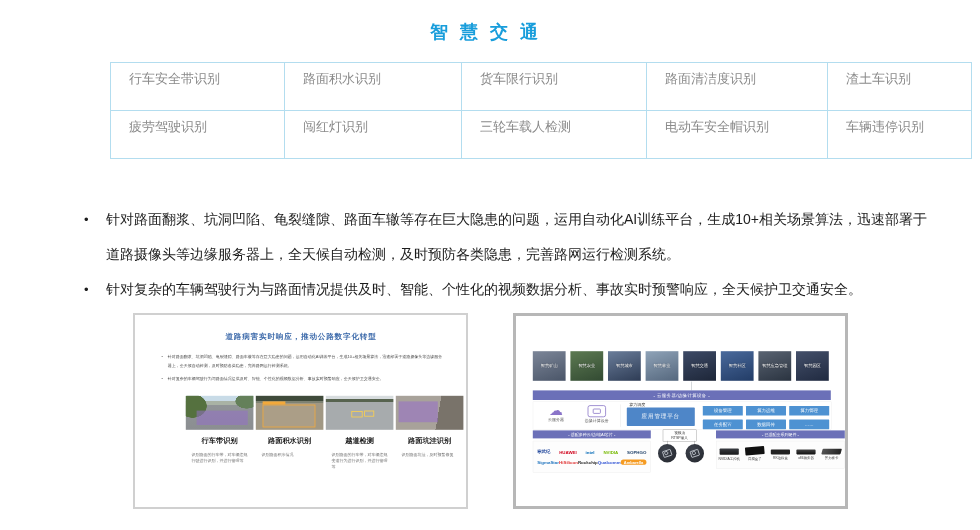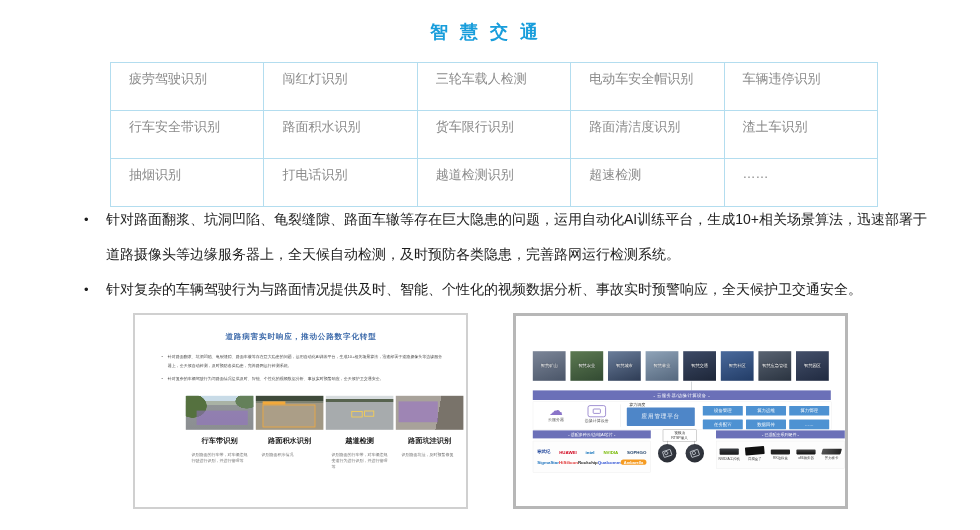--- a/index.html
+++ b/index.html
@@ -127,39 +127,32 @@
   .dev-label { font-size:8.5px; color:#444; }
 </style>
 </head>
 <body>
 
 <div class="slide-title">智慧交通</div>
 
 <table class="feature-table">
   <tbody>
       <tr>
-    <td>疲劳驾驶识别</td>
-    <td>闯红灯识别</td>
-    <td>三轮车载人检测</td>
-    <td>电动车安全帽识别</td>
-    <td>车辆违停识别</td>
-  </tr>
-  <tr>
     <td class="c0">行车安全带识别</td>
     <td class="c1">路面积水识别</td>
     <td class="c2">货车限行识别</td>
     <td class="c3">路面清洁度识别</td>
     <td class="c4">渣土车识别</td>
   </tr>
   <tr>
-    <td>抽烟识别</td>
-    <td>打电话识别</td>
-    <td>越道检测识别</td>
-    <td>超速检测</td>
-    <td>……</td>
+    <td>疲劳驾驶识别</td>
+    <td>闯红灯识别</td>
+    <td>三轮车载人检测</td>
+    <td>电动车安全帽识别</td>
+    <td>车辆违停识别</td>
   </tr>
 </tbody>
   </table>
 
 <div class="bullets">
   <div class="bullet">针对路面翻浆、坑洞凹陷、龟裂缝隙、路面车辙等存在巨大隐患的问题，运用自动化AI训练平台，生成10+相关场景算法，迅速部署于道路摄像头等边缘服务器上，全天候自动检测，及时预防各类隐患，完善路网运行检测系统。</div>
   <div class="bullet">针对复杂的车辆驾驶行为与路面情况提供及时、智能、个性化的视频数据分析、事故实时预警响应，全天候护卫交通安全。</div>
 </div>
 
 <div class="panel lp">

